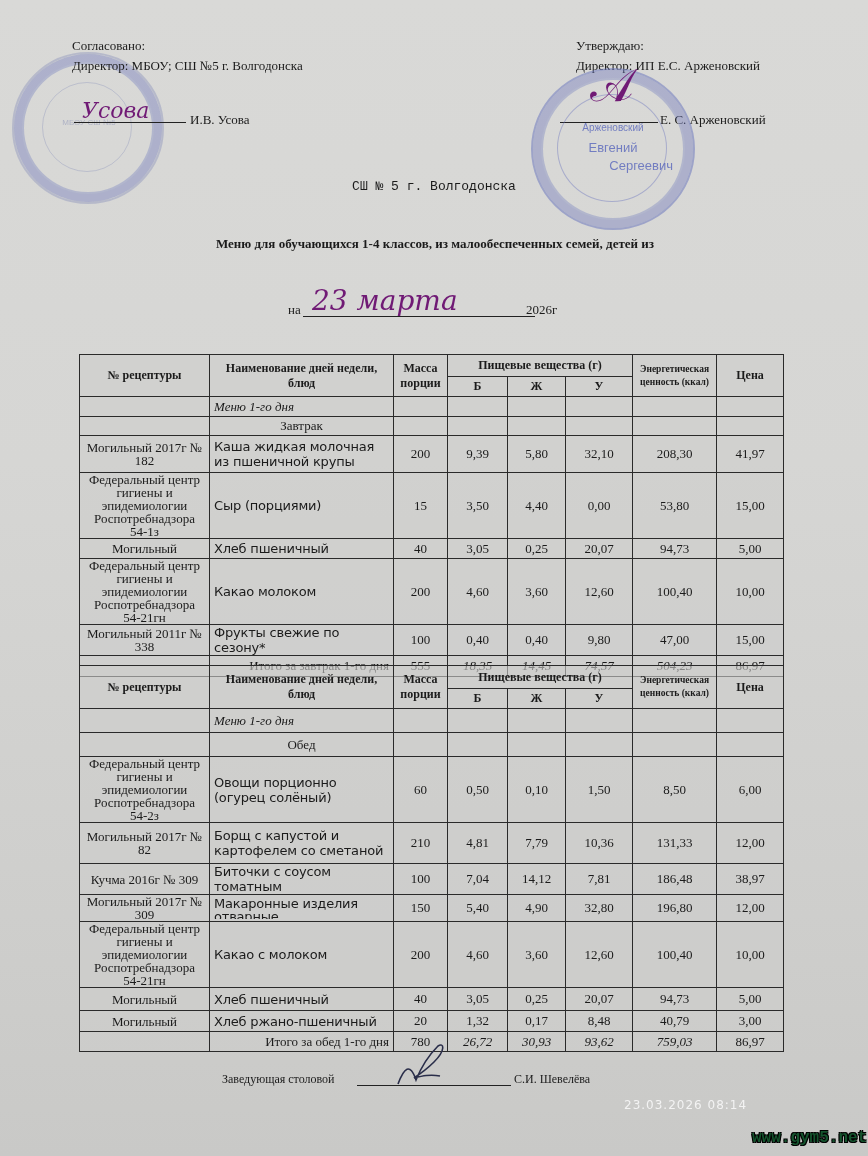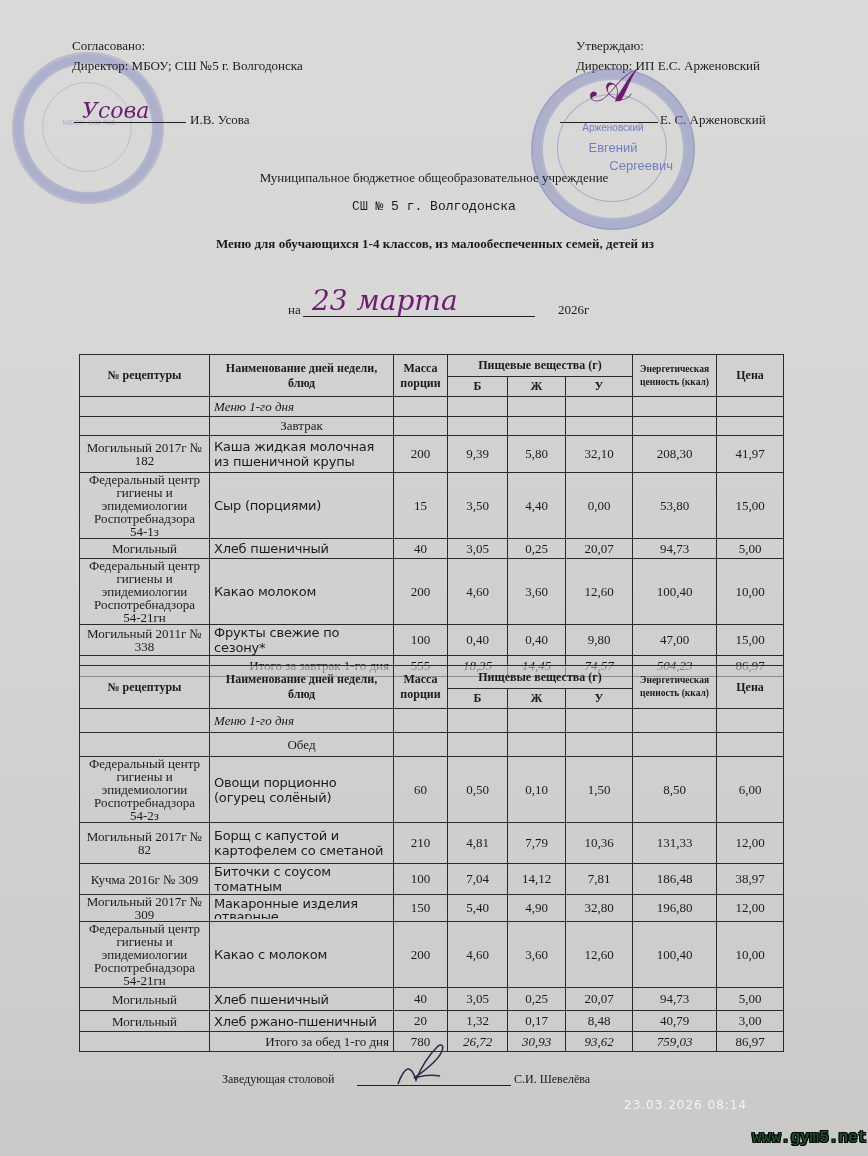--- a/index.html
+++ b/index.html
@@ -78,32 +78,31 @@
 
 <div class="stamp" style="left:531px; top:68px; width:160px; height:158px;">
   <div class="stamp-inner" style="left:24px; top:24px; width:108px; height:106px;"></div>
   <div class="stamp-text" style="left:20px; top:52px; width:120px; font-size:10px;">Арженовский</div>
   <div class="stamp-text" style="left:20px; top:70px; width:120px; font-size:13px;">Евгений</div>
   <div class="stamp-text" style="left:20px; top:88px; width:120px; font-size:13px;text-align:right;">Сергеевич</div>
 </div>
 <div class="abs handwrite" style="left:590px; top:58px; font-size:46px; font-style:normal;">𝒜</div>
 
 <div class="abs hdr center" style="left:200px; top:168px; width:468px;">
-  <div>Муниципальное бюджетное общеобразовательное учреждение</div>
   <div style="margin-top:9px;font-family:Liberation Mono, monospace;">СШ № 5 г. Волгодонска</div>
 </div>
 
 <div class="abs center" style="left:150px; top:234px; width:570px; font-weight:bold; font-size:13px; line-height:19px;">
   <div>Меню для обучающихся 1-4 классов, из малообеспеченных семей, детей из</div>
 </div>
 
 <div class="abs hdr" style="left:288px; top:300px;">на</div>
 <div class="line" style="left:303px; top:316px; width:232px;"></div>
 <div class="abs handwrite" style="left:312px; top:284px; font-size:28px;">23 марта</div>
-<div class="abs hdr" style="left:558px; top:300px;">2026г</div>
+<div class="abs hdr" style="left:526px; top:300px;">2026г</div>
 
 <table class="menu" style="top:354px;">
   <colgroup>
     <col style="width:130px">
       <col style="width:184px">
       <col style="width:54px">
     <col style="width:60px">
       <col style="width:58px">
       <col style="width:67px">
     <col style="width:84px">

